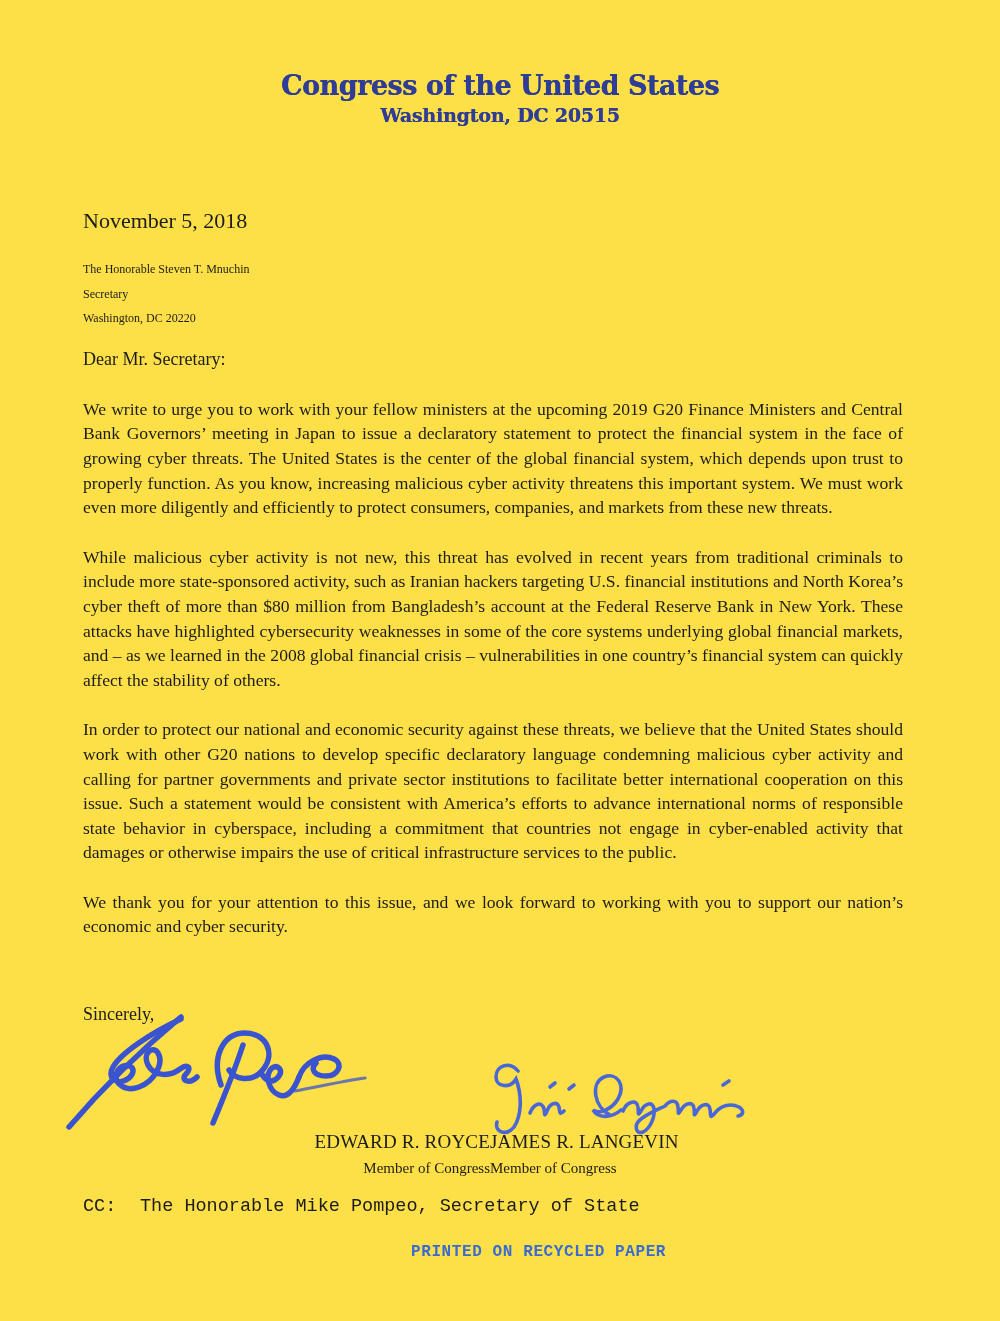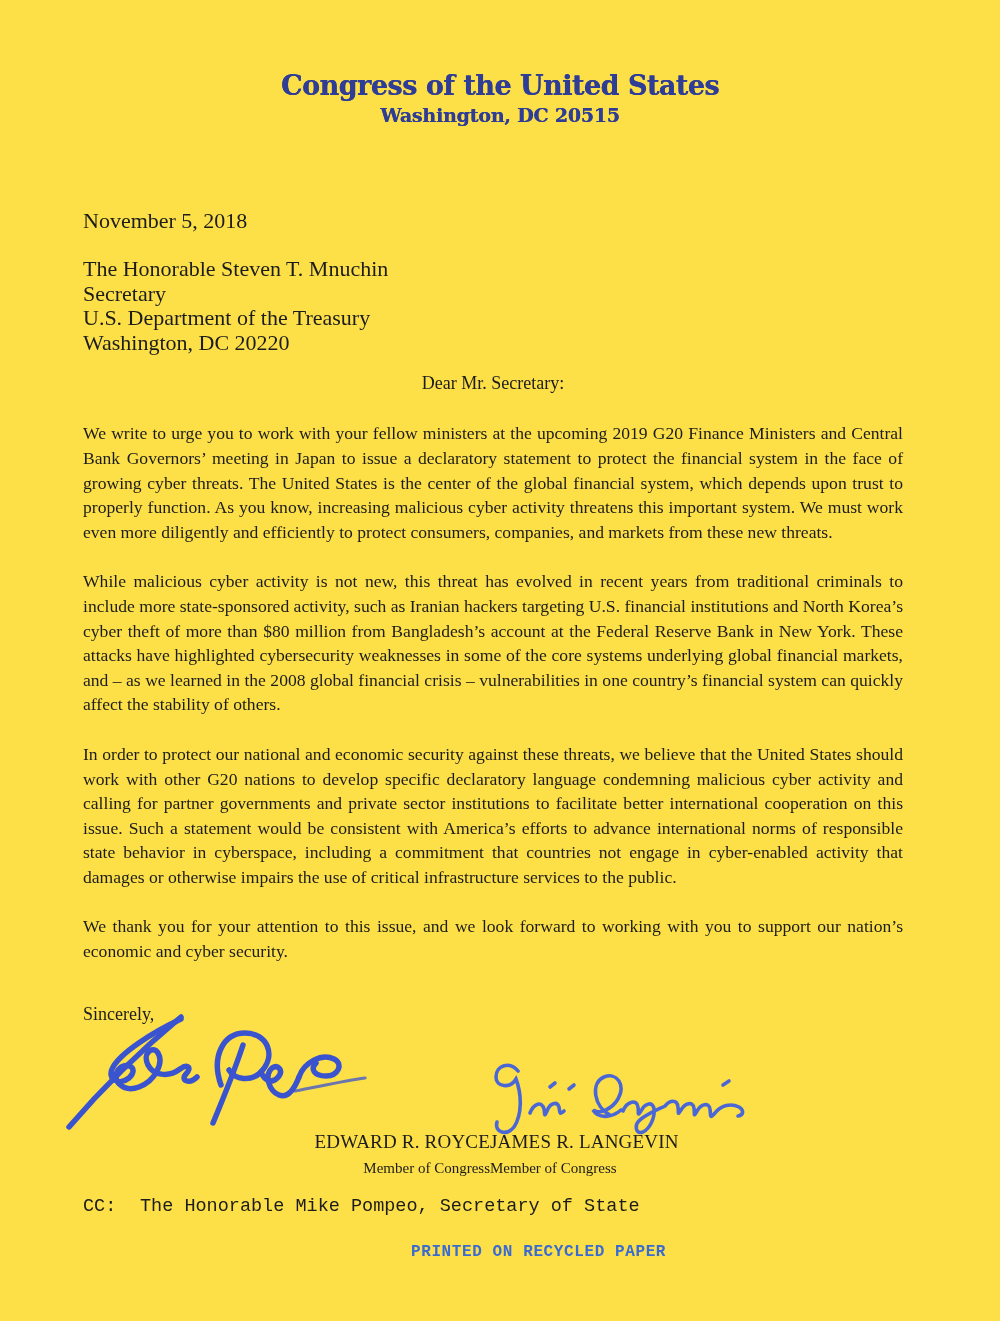--- a/index.html
+++ b/index.html
@@ -30,23 +30,23 @@
     font-size: 19px;
     letter-spacing: -0.2px;
     color: #2f3d96;
     margin-top: 3px;
     text-shadow: 0.3px 0 0 #2f3d96;
   }
 
   
   .content { padding: 0 97px 0 83px; }
   .date { margin-top: 82px; font-size: 22px; line-height: 25px; }
-  .recipient { margin-top: 24px; font-size: 22px; }
+  .recipient { margin-top: 24px; font-size: 12px; }
   .recipient .addr-line { line-height: 24.6px; }
-  .salutation { margin-top: 16px; font-size: 18px; line-height: 25px; text-align: center; }
+  .salutation { margin-top: 16px; font-size: 18px; line-height: 25px; }
   .body-par {
     margin: 25px 0 0 0;
     font-size: 17.6px;
     line-height: 24.6px;
     text-align: justify;
   }
 
   
   .sig-block { position: absolute; top: 1002px; left: 83px; right: 97px; }
   .closing { font-size: 18px; line-height: 25px; }
@@ -84,21 +84,20 @@
     <div class="lh-org">Congress of the United States</div>
     <div class="lh-city">Washington, DC 20515</div>
   </header>
 
   <main class="content">
     <div class="date">November 5, 2018</div>
 
     <div class="recipient">
       <div class="addr-line">The Honorable Steven T. Mnuchin</div>
       <div class="addr-line">Secretary</div>
-      <div class="addr-line">U.S. Department of the Treasury</div>
       <div class="addr-line">Washington, DC 20220</div>
     </div>
 
     <div class="salutation">Dear Mr. Secretary:</div>
 
     <p class="body-par">We write to urge you to work with your fellow ministers at the upcoming 2019 G20 Finance Ministers and Central Bank Governors’ meeting in Japan to issue a declaratory statement to protect the financial system in the face of growing cyber threats. The United States is the center of the global financial system, which depends upon trust to properly function. As you know, increasing malicious cyber activity threatens this important system. We must work even more diligently and efficiently to protect consumers, companies, and markets from these new threats.</p>
     <p class="body-par">While malicious cyber activity is not new, this threat has evolved in recent years from traditional criminals to include more state-sponsored activity, such as Iranian hackers targeting U.S. financial institutions and North Korea’s cyber theft of more than $80 million from Bangladesh’s account at the Federal Reserve Bank in New York. These attacks have highlighted cybersecurity weaknesses in some of the core systems underlying global financial markets, and – as we learned in the 2008 global financial crisis – vulnerabilities in one country’s financial system can quickly affect the stability of others.</p>
     <p class="body-par">In order to protect our national and economic security against these threats, we believe that the United States should work with other G20 nations to develop specific declaratory language condemning malicious cyber activity and calling for partner governments and private sector institutions to facilitate better international cooperation on this issue. Such a statement would be consistent with America’s efforts to advance international norms of responsible state behavior in cyberspace, including a commitment that countries not engage in cyber-enabled activity that damages or otherwise impairs the use of critical infrastructure services to the public.</p>
     <p class="body-par">We thank you for your attention to this issue, and we look forward to working with you to support our nation’s economic and cyber security.</p>
   </main>

